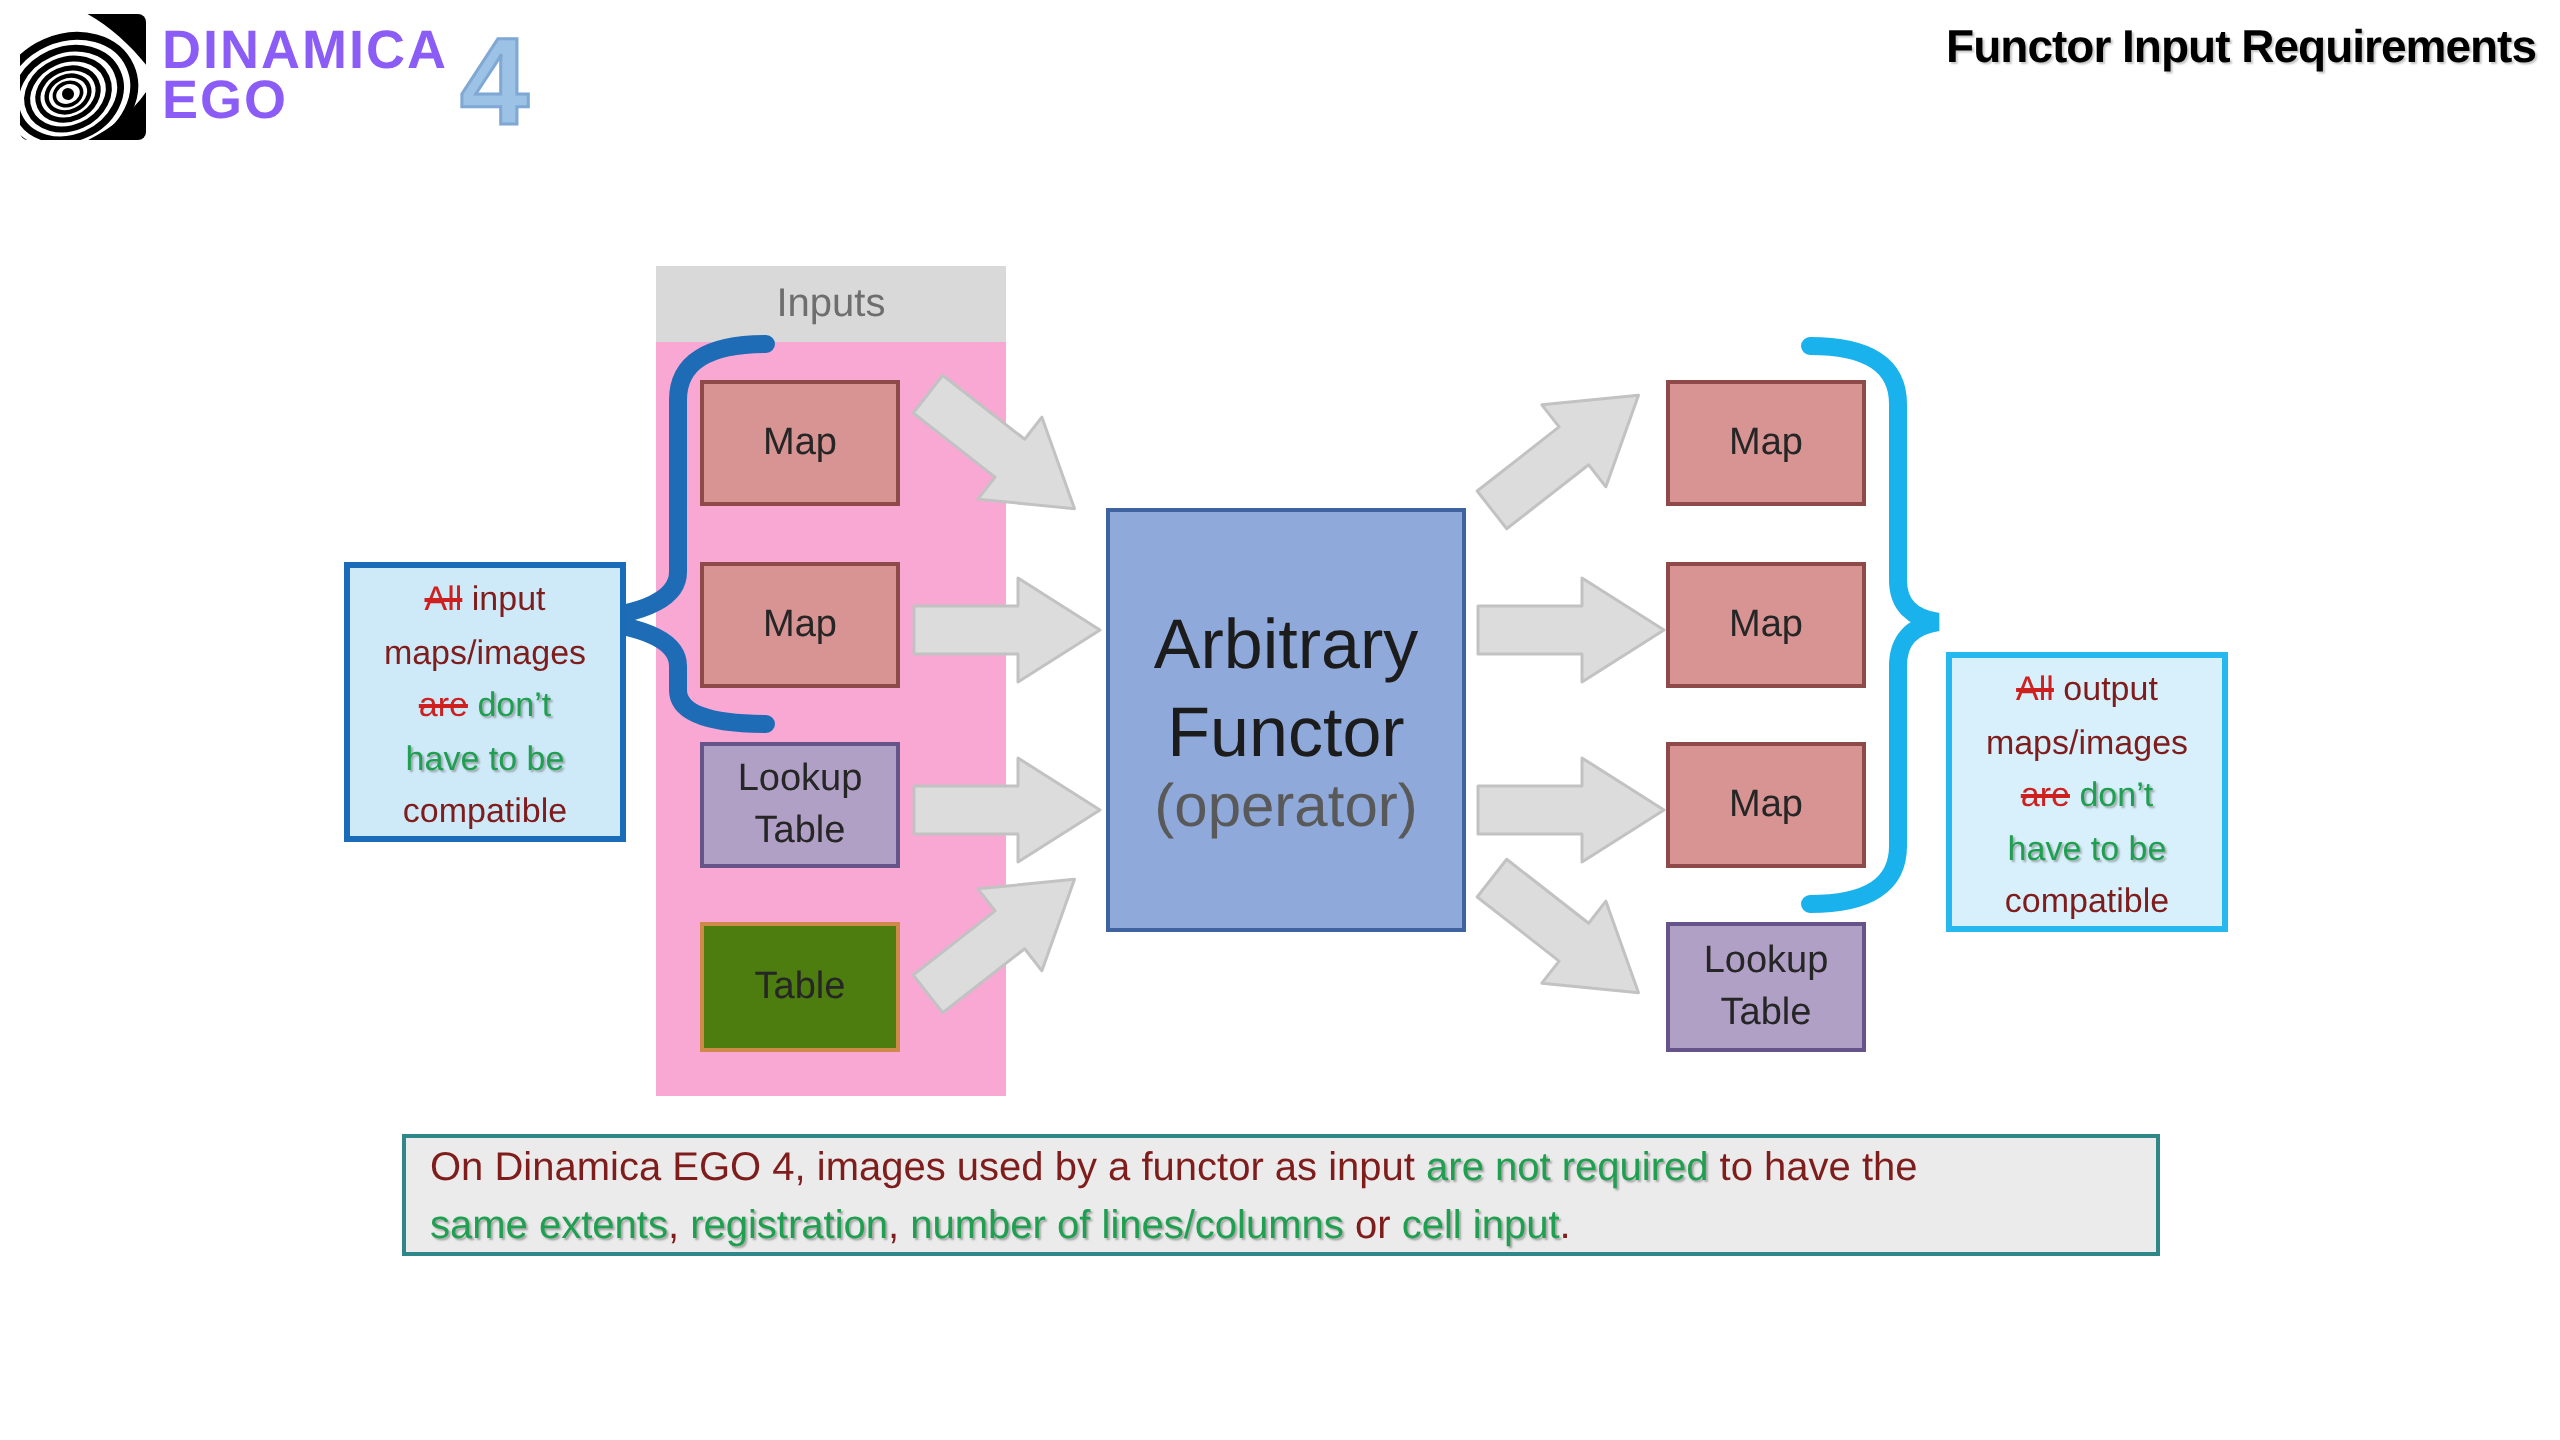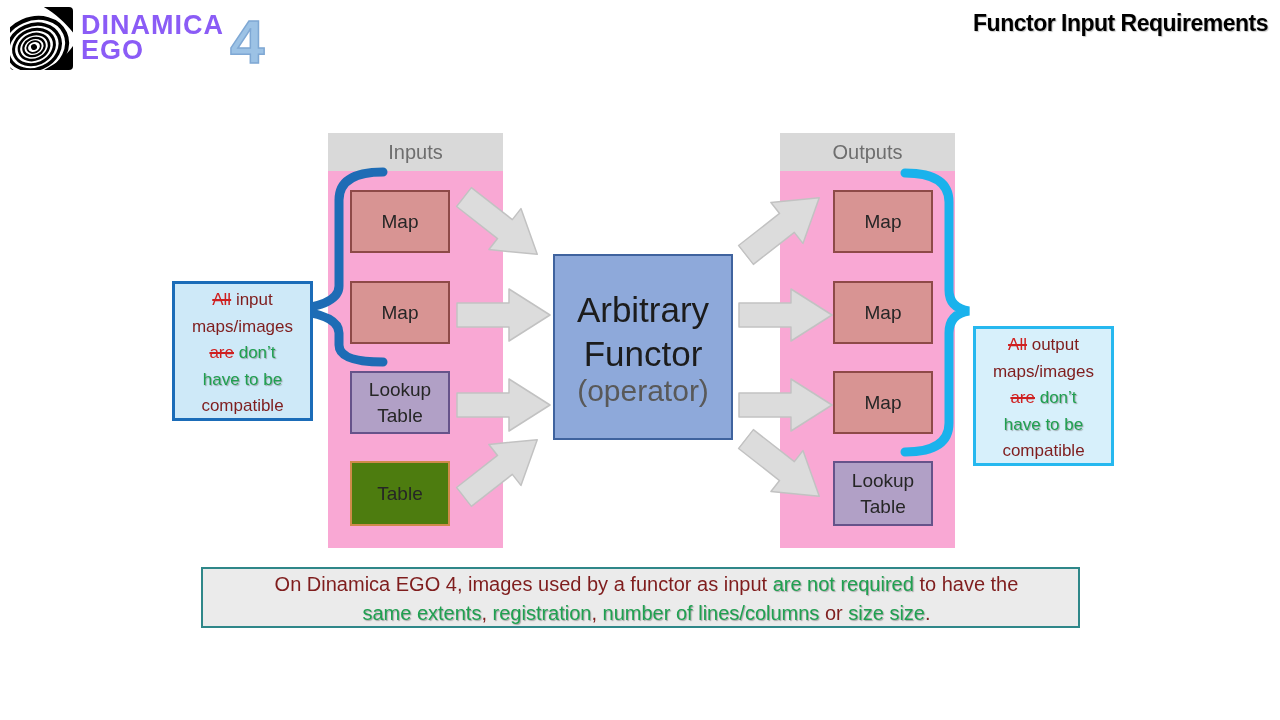--- a/index.html
+++ b/index.html
@@ -33,42 +33,42 @@
   }
   
   .node {
     position:absolute; width:100px; height:63px; display:flex; align-items:center; justify-content:center;
     text-align:center; font-size:19px; color:#262626; line-height:1.35;
   }
   .node-map    { background:#d89493; border:2px solid #8e4a48; }
   .node-lookup { background:#b1a0c6; border:2px solid #66538a; }
   .node-table  { background:#4d7c0f; border:2px solid #cf8a4a; }
   .functor {
-    position:absolute; left:553px; top:254px; width:180px; height:186px;
+    position:absolute; left:553px; top:254px; width:180px; height:212px;
     background:#8ea9da; border:2px solid #3f639e;
     display:flex; flex-direction:column; align-items:center; justify-content:center; text-align:center;
   }
   .functor-line { font-size:35px; color:#1c1c1c; line-height:44px; }
   .functor-sub  { font-size:30px; color:#595959; line-height:30px; }
   
   .arrow { position:absolute; width:96px; height:58px; }
   .rot-dr { transform:rotate(38deg); }
   .rot-ur { transform:rotate(-38deg); }
   
   .overlay { position:absolute; left:0; top:0; width:1280px; height:720px; pointer-events:none; }
   
   .callout {
     position:absolute; width:141px; height:140px; text-align:center;
     font-size:17px; line-height:26.5px; padding-top:3px;
   }
   .callout-left  { left:172px; top:281px; background:#cee9f8; border:3px solid #1b6cb8; }
   .callout-right { left:973px; top:326px; background:#d7f0fb; border:3px solid #26b8ef; }
   
   .note {
-    position:absolute; background:#ebebeb; border:2px solid #2f8789; text-align:center; color:#1a1a1a;padding-left:12px;
+    position:absolute; background:#ebebeb; border:2px solid #2f8789; color:#1a1a1a;padding-left:12px;
   }
   .note-1 { left:201px; top:567px; width:879px; height:61px; font-size:20px; line-height:29px; padding-top:1px; }
   .note-2 { left:330px; top:631px; width:626px; height:37px; font-size:20px; line-height:32px; }
   
   .seg-dark { color:#7f1d1d; }
   .seg-red-strike { color:#cf2020; text-decoration:line-through; text-decoration-thickness:2px; }
   .seg-green { color:#1fa050; text-shadow:1px 1px 1px rgba(110,110,110,.55); }
   .seg-red { color:#b01f1f; text-shadow:1px 1px 1px rgba(110,110,110,.45); }
 </style>
 </head>
@@ -102,23 +102,20 @@
       <div class="logo-name1">DINAMICA</div>
       <div class="logo-name2">EGO</div>
     </div>
     <div class="logo-version">4</div>
   </div>
 
   <div class="slide-title">Functor Input Requirements</div>
 
   <div class="col col-inputs">
     <div class="col-header">Inputs</div>
-  </div>
-  <div class="col col-outputs">
-    <div class="col-header">Outputs</div>
   </div>
 
   <div class="node node-map" style="left:350px; top:190px;">Map</div>
   <div class="node node-map" style="left:350px; top:281px;">Map</div>
   <div class="node node-lookup" style="left:350px; top:371px;">Lookup Table</div>
   <div class="node node-table" style="left:350px; top:461px; height:65px;">Table</div>
 
   <div class="functor">
     <div class="functor-line">Arbitrary</div>
     <div class="functor-line">Functor</div>
@@ -171,16 +168,16 @@
   <div class="callout callout-right">
     <div><span class="seg-red-strike">All</span><span class="seg-dark"> output</span></div>
     <div><span class="seg-dark">maps/images</span></div>
     <div><span class="seg-red-strike">are</span><span class="seg-green"> don’t</span></div>
     <div><span class="seg-green">have to be</span></div>
     <div><span class="seg-dark">compatible</span></div>
   </div>
 
   <div class="note note-1">
     <div><span class="seg-dark">On Dinamica EGO 4, images used by a functor as input </span><span class="seg-green">are not required</span><span class="seg-dark"> to have the</span></div>
-    <div><span class="seg-green">same extents</span><span class="seg-dark">, </span><span class="seg-green">registration</span><span class="seg-dark">, </span><span class="seg-green">number of lines/columns</span><span class="seg-dark"> or </span><span class="seg-green">size size</span><span class="seg-dark">.</span></div>
+    <div><span class="seg-green">same extents</span><span class="seg-dark">, </span><span class="seg-green">registration</span><span class="seg-dark">, </span><span class="seg-green">number of lines/columns</span><span class="seg-dark"> or </span><span class="seg-green">cell input</span><span class="seg-dark">.</span></div>
   </div>
 
 </div>
 
 </body></html>

